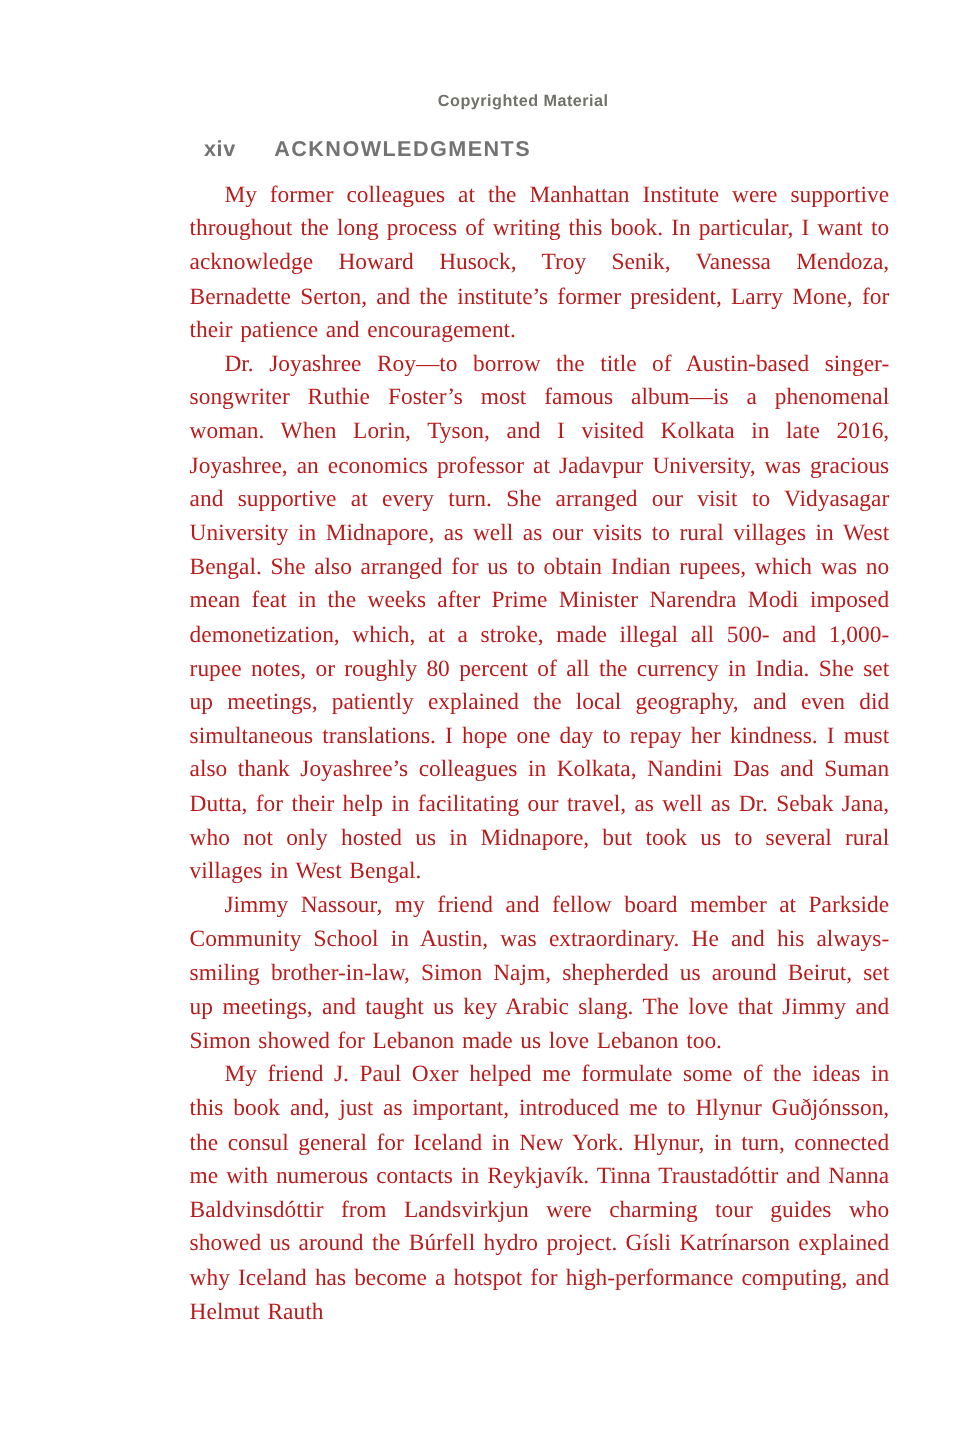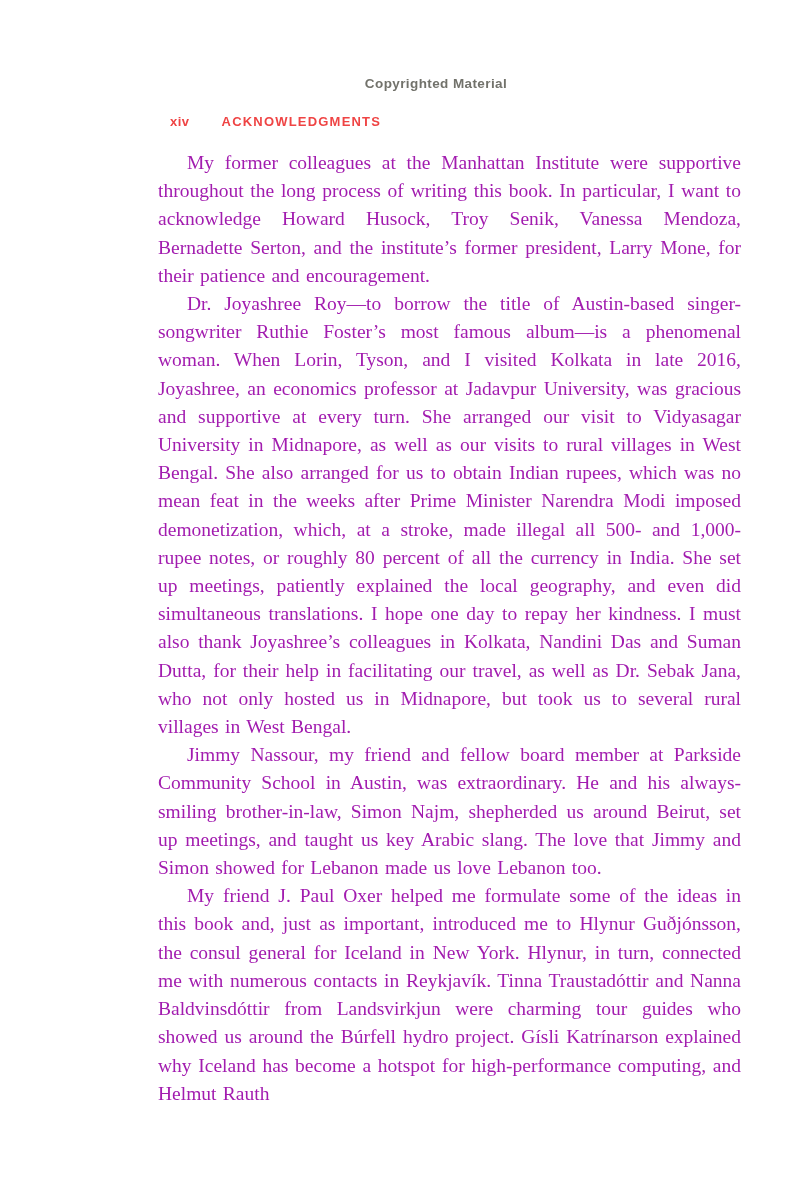--- a/index.html
+++ b/index.html
@@ -27,38 +27,38 @@
     letter-spacing: 0.4px;
     color: #72726b;
   }
   .copyright.top { top: 28px; }
   .copyright.bottom { top: 1152px; }
   .running-head {
     position: absolute;
     left: 110px;
     top: 54px;
     font-family: "Liberation Sans", sans-serif;
-    font-size: 13px;
+    font-size: 18px;
     font-weight: bold;
-    color: #ef4444;
+    color: #737373;
   }
   .running-head .folio {
     display: inline-block;
     margin-right: 20px;
     letter-spacing: 0.5px;
   }
   .running-head .head-title {
     letter-spacing: 1.2px;
   }
   .body-text {
     position: absolute;
     left: 110px;
     top: 101px;
     width: 583px;
-    color: #a21caf;
+    color: #b91c1c;
     font-family: "Liberation Serif", serif;
     font-size: 19.5px;
     line-height: 28.2px;
     text-align: justify;
     word-spacing: 1.5px;
   }
   .body-text p {
     text-indent: 29px;
     margin: 0;
   }

